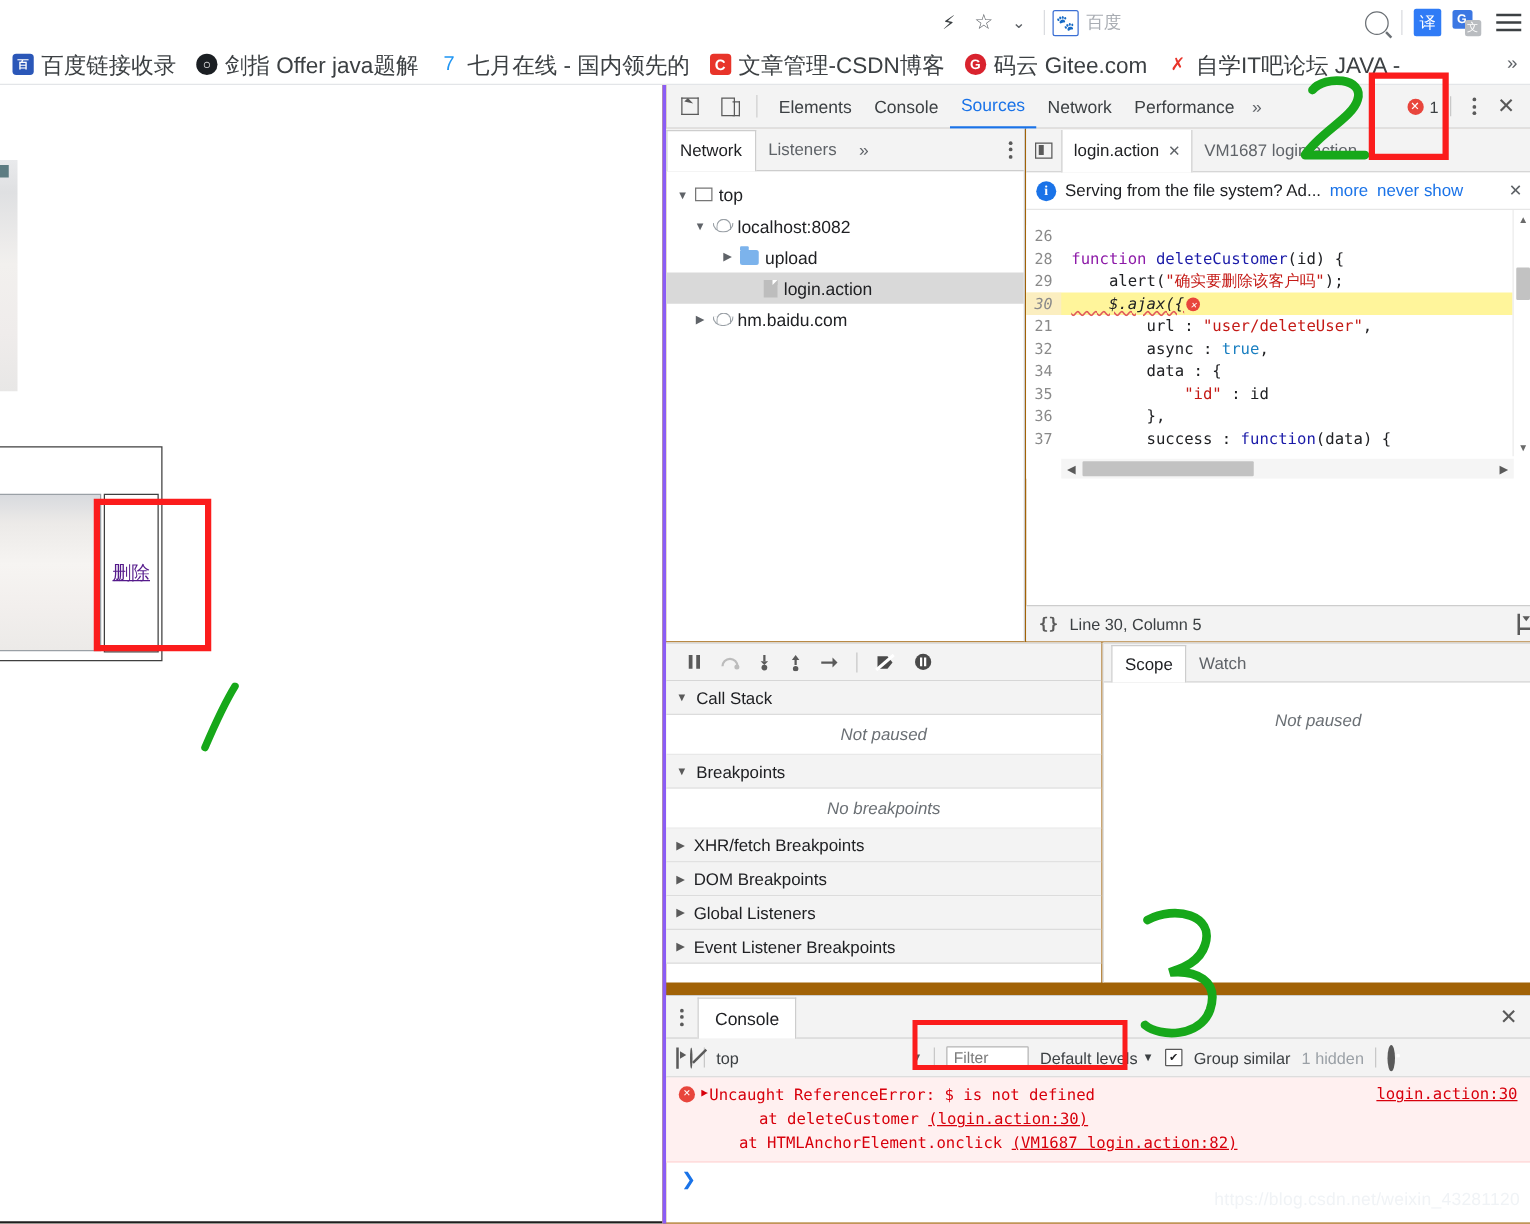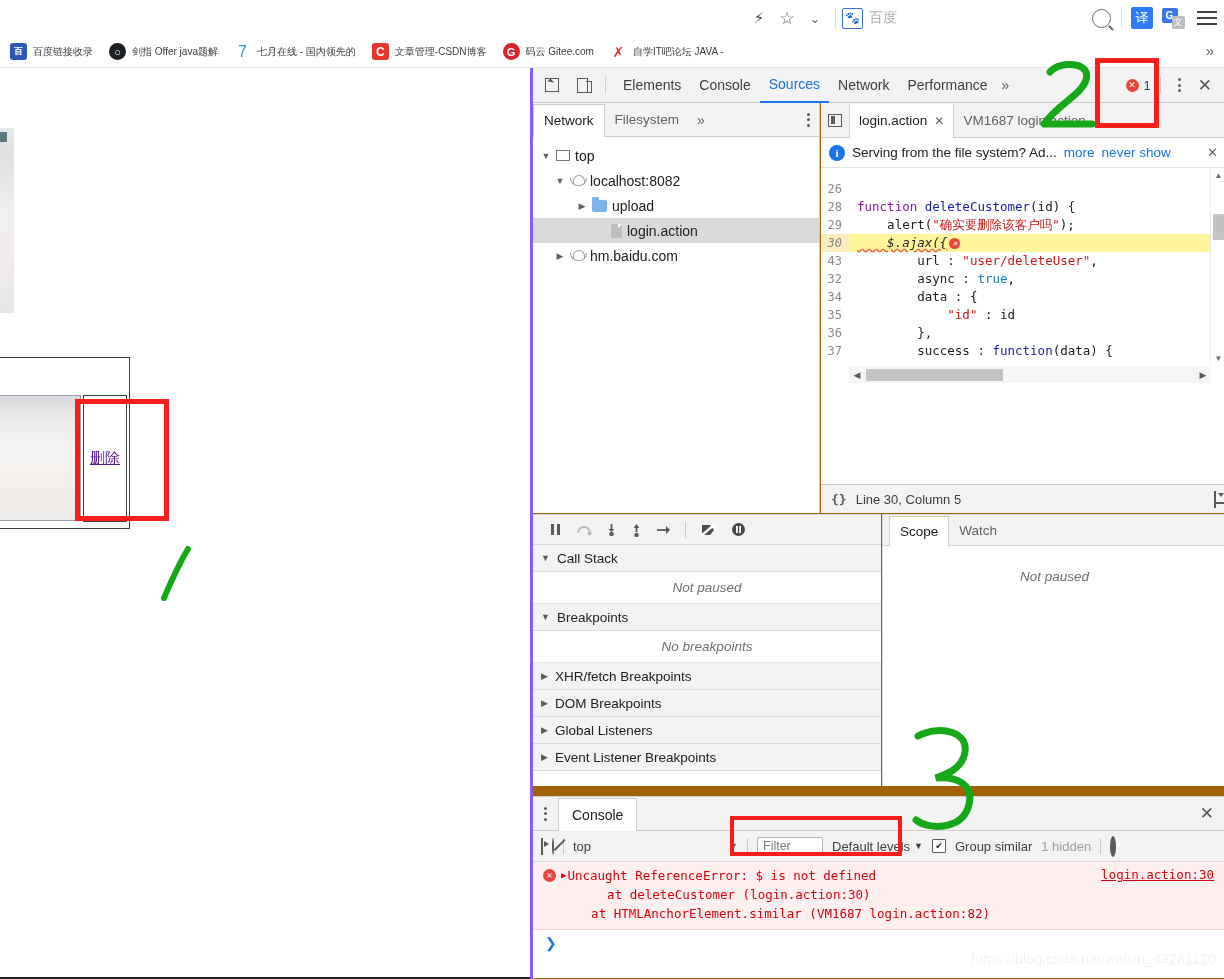--- a/index.html
+++ b/index.html
@@ -44,21 +44,21 @@
   
   #bookmarks-bar{
     position:absolute;left:0;top:36px;width:1224px;height:32px;
     background:#fff;border-bottom:1px solid #e3e5e8;
     display:flex;align-items:center;padding-left:2px;box-sizing:border-box;
     white-space:nowrap;overflow:hidden;
   }
   .bm{display:flex;align-items:center;gap:6px;padding:0 8px;height:32px;font-size:13.5px;color:#3c4043;}
   .bm-ico{width:17px;height:17px;display:flex;align-items:center;justify-content:center;
     border-radius:3px;font-size:12px;font-weight:bold;color:#fff;flex:none;}
-  .bm-lbl{font-size:10px;}
+  .bm-lbl{font-size:18px;}
   #bm-overflow{position:absolute;right:10px;top:6px;color:#5f6368;font-size:15px;}
 
   
   #page-viewport{
     position:absolute;left:0;top:68px;width:530px;height:911px;background:#fff;overflow:hidden;
   }
   #photo-top{
     position:absolute;left:-16px;top:60px;width:30px;height:185px;
     background:linear-gradient(180deg,#e9eaec 0%,#dfe0e2 14%,#f2f0ee 45%,#efeceb 75%,#e8e7e6 100%);
   }
@@ -258,21 +258,21 @@
   #console-error{
     background:#fff0f0;border-bottom:1px solid #ffd6d6;padding:4px 0 6px 0;
     font-family:"DejaVu Sans Mono","Liberation Mono",monospace;font-size:12.5px;color:#d8000c;
     position:relative;
   }
   .ce-line{display:flex;align-items:flex-start;height:19px;line-height:19px;white-space:pre;}
   .ce-dot{width:13px;height:13px;border-radius:50%;background:#e8453c;color:#fff;font-size:9px;
     display:flex;align-items:center;justify-content:center;margin:3px 5px 0 10px;flex:none;font-weight:bold;}
   .ce-tri{font-size:9px;color:#d8000c;margin-right:1px;}
   .ce-loc{position:absolute;right:12px;top:5px;color:#d8000c;text-decoration:underline;font-size:12.5px;}
-  .ce-lnk{}
+  .ce-lnk{text-decoration:underline;}
   #console-prompt{display:flex;align-items:center;height:26px;padding-left:12px;color:#1a73e8;font-size:14px;}
 
   
   #annot-red-badge{position:absolute;left:1095px;top:58px;width:64px;height:70px;border:5px solid #fb1c1c;
     box-sizing:border-box;z-index:60;}
   #annot-red-console{position:absolute;left:730px;top:816px;width:172px;height:40px;border:4px solid #fb1c1c;
     box-sizing:border-box;z-index:60;}
   #annot-green-2{position:absolute;left:1030px;top:60px;width:80px;height:72px;z-index:59;}
   #annot-green-3{position:absolute;left:910px;top:726px;width:72px;height:108px;z-index:59;}
 
@@ -396,21 +396,21 @@
           <i></i>
           <i></i>
         </div>
       <div class="close-x">✕</div>
     </div>
   </div>
 
   <div id="navigator">
     <div id="nav-tabbar">
       <div class="nav-tab active">Network</div>
-      <div class="nav-tab">Filesystem</div>
+      <div class="nav-tab">Listeners</div>
       <div id="nav-more">»</div>
       <div class="kebab" id="nav-kebab">
           <i></i>
           <i></i>
           <i></i>
         </div>
     </div>
     <div id="tree">
       <div class="tr" style="padding-left:8px">
         <span class="tw">▼</span>
@@ -461,21 +461,21 @@
       <span class="info-link">never show</span>
       <span id="info-close">✕</span>
     </div>
 
     <div id="code-area">
       <div id="code-rows">
           <div class="crow"><span class="gut">26</span><span class="code"></span></div>
           <div class="crow"><span class="gut">28</span><span class="code"><span class="k-key">function </span><span class="k-fn">deleteCustomer</span><span class="k-plain">(id) {</span></span></div>
           <div class="crow"><span class="gut">29</span><span class="code"><span class="k-plain">    alert(</span><span class="k-str">"确实要删除该客户吗"</span><span class="k-plain">);</span></span></div>
           <div class="crow hl"><span class="gut">30</span><span class="code"><span class="k-plain squig">    $.ajax({</span><span class="err-inline">✕</span></span></div>
-          <div class="crow"><span class="gut">43</span><span class="code"><span class="k-plain">        url : </span><span class="k-str">"user/deleteUser"</span><span class="k-plain">,</span></span></div>
+          <div class="crow"><span class="gut">21</span><span class="code"><span class="k-plain">        url : </span><span class="k-str">"user/deleteUser"</span><span class="k-plain">,</span></span></div>
           <div class="crow"><span class="gut">32</span><span class="code"><span class="k-plain">        async : </span><span class="k-bool">true</span><span class="k-plain">,</span></span></div>
           <div class="crow"><span class="gut">34</span><span class="code"><span class="k-plain">        data : {</span></span></div>
           <div class="crow"><span class="gut">35</span><span class="code"><span class="k-plain">            </span><span class="k-str">"id"</span><span class="k-plain"> : id</span></span></div>
           <div class="crow"><span class="gut">36</span><span class="code"><span class="k-plain">        },</span></span></div>
           <div class="crow"><span class="gut">37</span><span class="code"><span class="k-plain">        success : </span><span class="k-fn">function</span><span class="k-plain">(data) {</span></span></div>
         </div>
       <div id="code-vscroll">
         <div class="vs-arrow">▲</div>
         <div id="vs-thumb"></div>
         <div class="vs-arrow" style="position:absolute;bottom:0">▼</div>
@@ -618,21 +618,21 @@
       <div class="ce-line">
         <span class="ce-dot">✕</span>
         <span class="ce-tri">▶</span>
         <span>Uncaught ReferenceError: $ is not defined</span>
       </div>
       <div class="ce-line" style="padding-left:44px">
         <span>    at deleteCustomer </span>
         <span class="ce-lnk">(login.action:30)</span>
       </div>
       <div class="ce-line" style="padding-left:28px">
-        <span>    at HTMLAnchorElement.similar </span>
+        <span>    at HTMLAnchorElement.onclick </span>
         <span class="ce-lnk">(VM1687 login.action:82)</span>
       </div>
       <span class="ce-loc">login.action:30</span>
     </div>
 
     <div id="console-prompt">
       <span>❯</span>
     </div>
   </div>
 </div>

